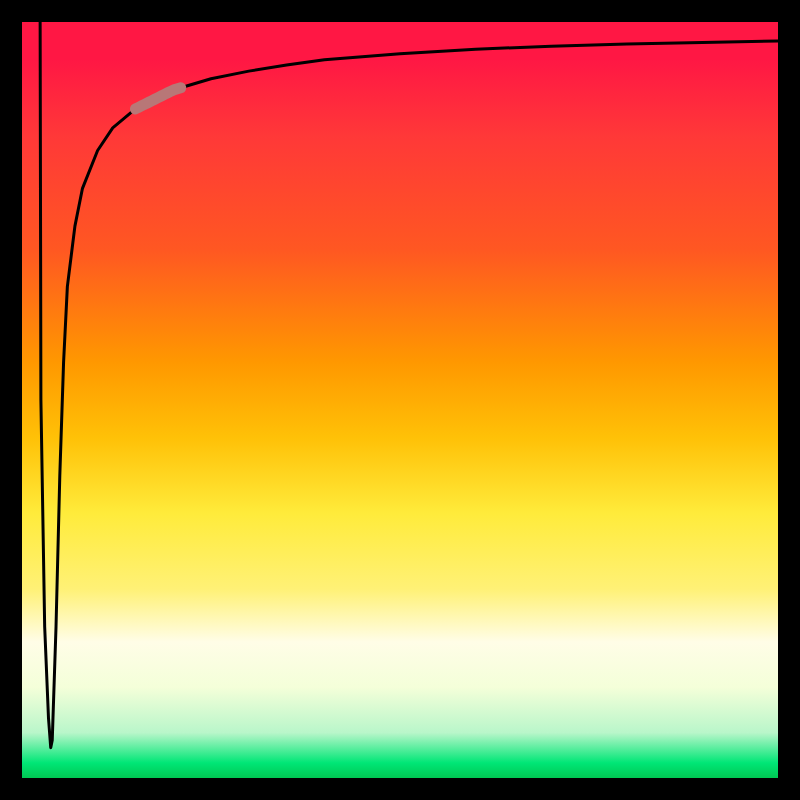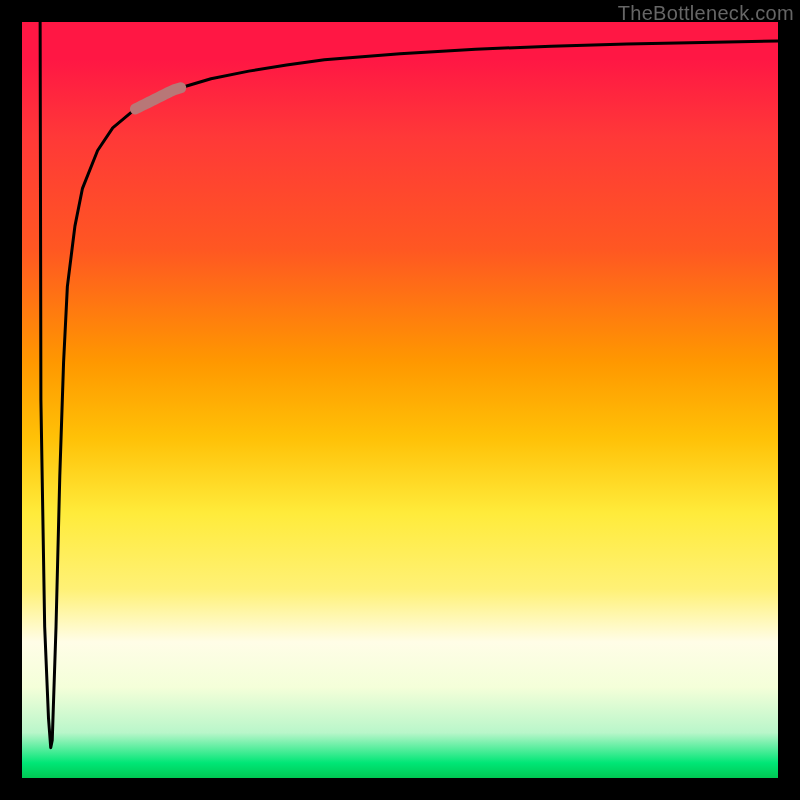--- a/index.html
+++ b/index.html
@@ -81,20 +81,19 @@
       z-index: 6;
     }
   </style>
 </head>
 <body>
 
 <div class="chart-container">
   <div class="plot-area"></div>
   <div class="axis-left"></div>
   <div class="axis-bottom"></div>
-  <div class="watermark">TheBottleneck.com</div>
   <svg class="curve-svg" viewBox="0 0 756 756" preserveAspectRatio="none">
     <path id="curve-path" fill="none" stroke="#000000" stroke-width="3" stroke-linejoin="round" stroke-linecap="round" d="M18.14 0.00 L18.90 378.00 L22.68 604.80 L26.46 695.52 L28.73 725.76 L30.24 718.20 L34.02 604.80 L37.80 453.60 L41.58 340.20 L45.36 264.60 L52.92 204.12 L60.48 166.32 L75.60 128.52 L90.72 105.84 L113.40 86.94 L136.08 75.60 L151.20 68.04 L189.00 56.70 L226.80 49.14 L264.60 43.09 L302.40 37.80 L378.00 31.75 L453.60 27.22 L529.20 24.19 L604.80 21.92 L680.40 20.41 L756.00 18.90 "></path>
   </svg>
   <svg class="highlight-svg" viewBox="0 0 756 756" preserveAspectRatio="none">
     <path id="highlight-path" fill="none" stroke="#b87777" stroke-width="11" stroke-linecap="round" d="M113.40 86.94 L116.64 85.32 L119.88 83.70 L123.12 82.08 L126.36 80.46 L129.60 78.84 L132.84 77.22 L136.08 75.60 L139.32 73.98 L142.56 72.36 L145.80 70.74 L149.04 69.12 L152.28 67.72 L155.52 66.74 L158.76 65.77 "></path>
   </svg>
 </div>
 
 </body></html>

